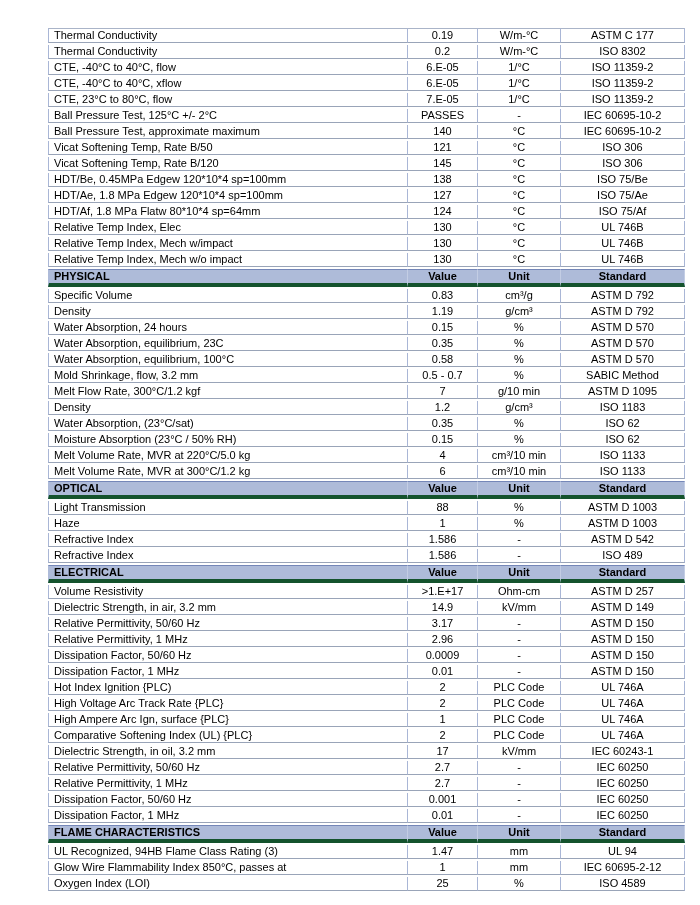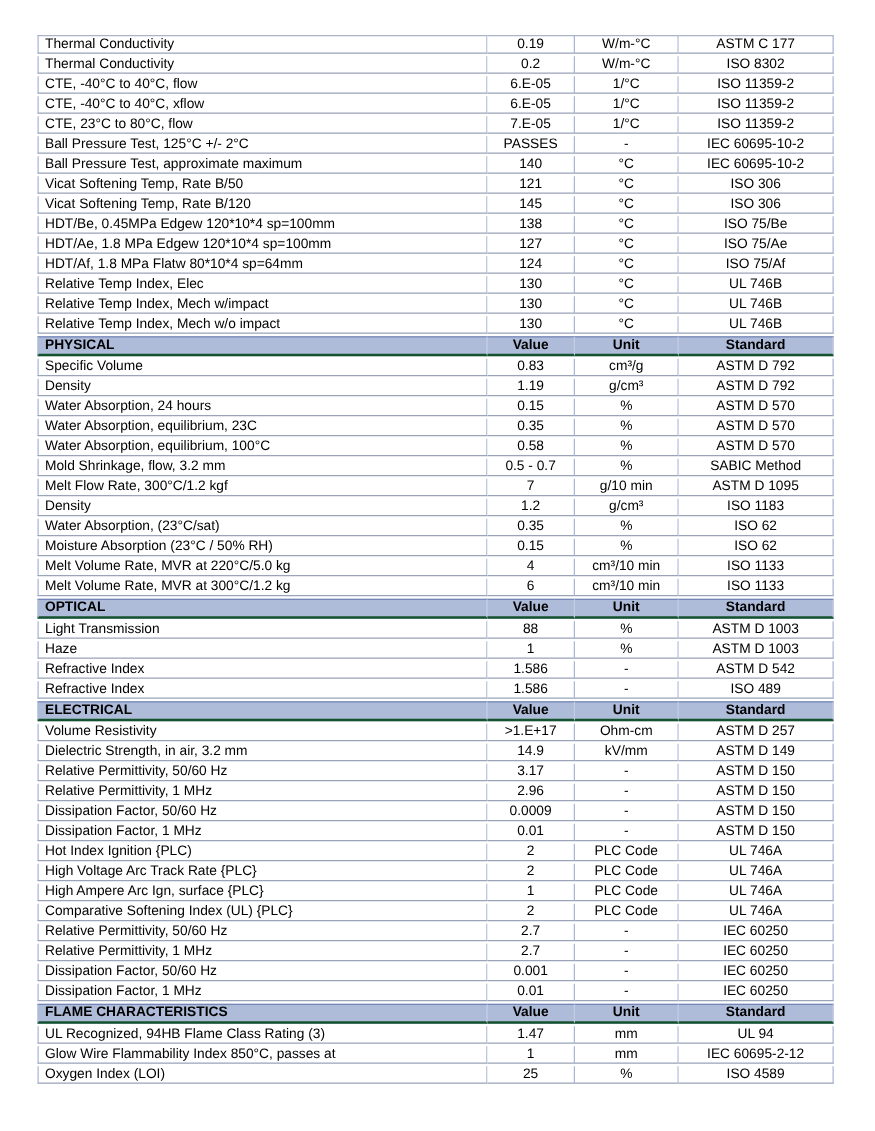--- a/index.html
+++ b/index.html
@@ -7,21 +7,21 @@
     padding: 0;
     background: #ffffff;
     width: 700px;
     font-family: "Liberation Sans", sans-serif;
   }
   .sheet {
     width: 700px;
     height: 905px;
     background: #ffffff;
     box-sizing: border-box;
-    padding: 26px 0 0 30px;
+    padding: 26px 0 0 48px;
     overflow: hidden;
   }
   table.props {
     border-collapse: separate;
     border-spacing: 0 2px;
     table-layout: fixed;
     width: 637px;
     font-size: 11px;
     color: #000000;
   }
@@ -41,21 +41,21 @@
   table.props tr.first-row td {
     border-top: 1px solid #aab4c8;
   }
   table.props td.c {
     text-align: center;
   }
   table.props tr.section-row td {
     background: #aebbd9;
     font-weight: bold;
     border-top: 1px solid #7587b8;
-    border-bottom: 2px solid #14532d;
+    border-bottom: 4px solid #14532d;
     border-right: 1px solid #c3cde4;
     border-left-color: #aebbd9;
   }
   table.props tr.section-row td:first-child {
     border-left: 1px solid #aebbd9;
   }
 </style>
 </head>
 <body>
 
@@ -326,20 +326,26 @@
           <td class="c">PLC Code</td>
           <td class="c">UL 746A</td>
         </tr>
         <tr>
           <td>Comparative Softening Index (UL) {PLC}</td>
           <td class="c">2</td>
           <td class="c">PLC Code</td>
           <td class="c">UL 746A</td>
         </tr>
         <tr>
+          <td>Dielectric Strength, in oil, 3.2 mm</td>
+          <td class="c">17</td>
+          <td class="c">kV/mm</td>
+          <td class="c">IEC 60243-1</td>
+        </tr>
+        <tr>
           <td>Relative Permittivity, 50/60 Hz</td>
           <td class="c">2.7</td>
           <td class="c">-</td>
           <td class="c">IEC 60250</td>
         </tr>
         <tr>
           <td>Relative Permittivity, 1 MHz</td>
           <td class="c">2.7</td>
           <td class="c">-</td>
           <td class="c">IEC 60250</td>

